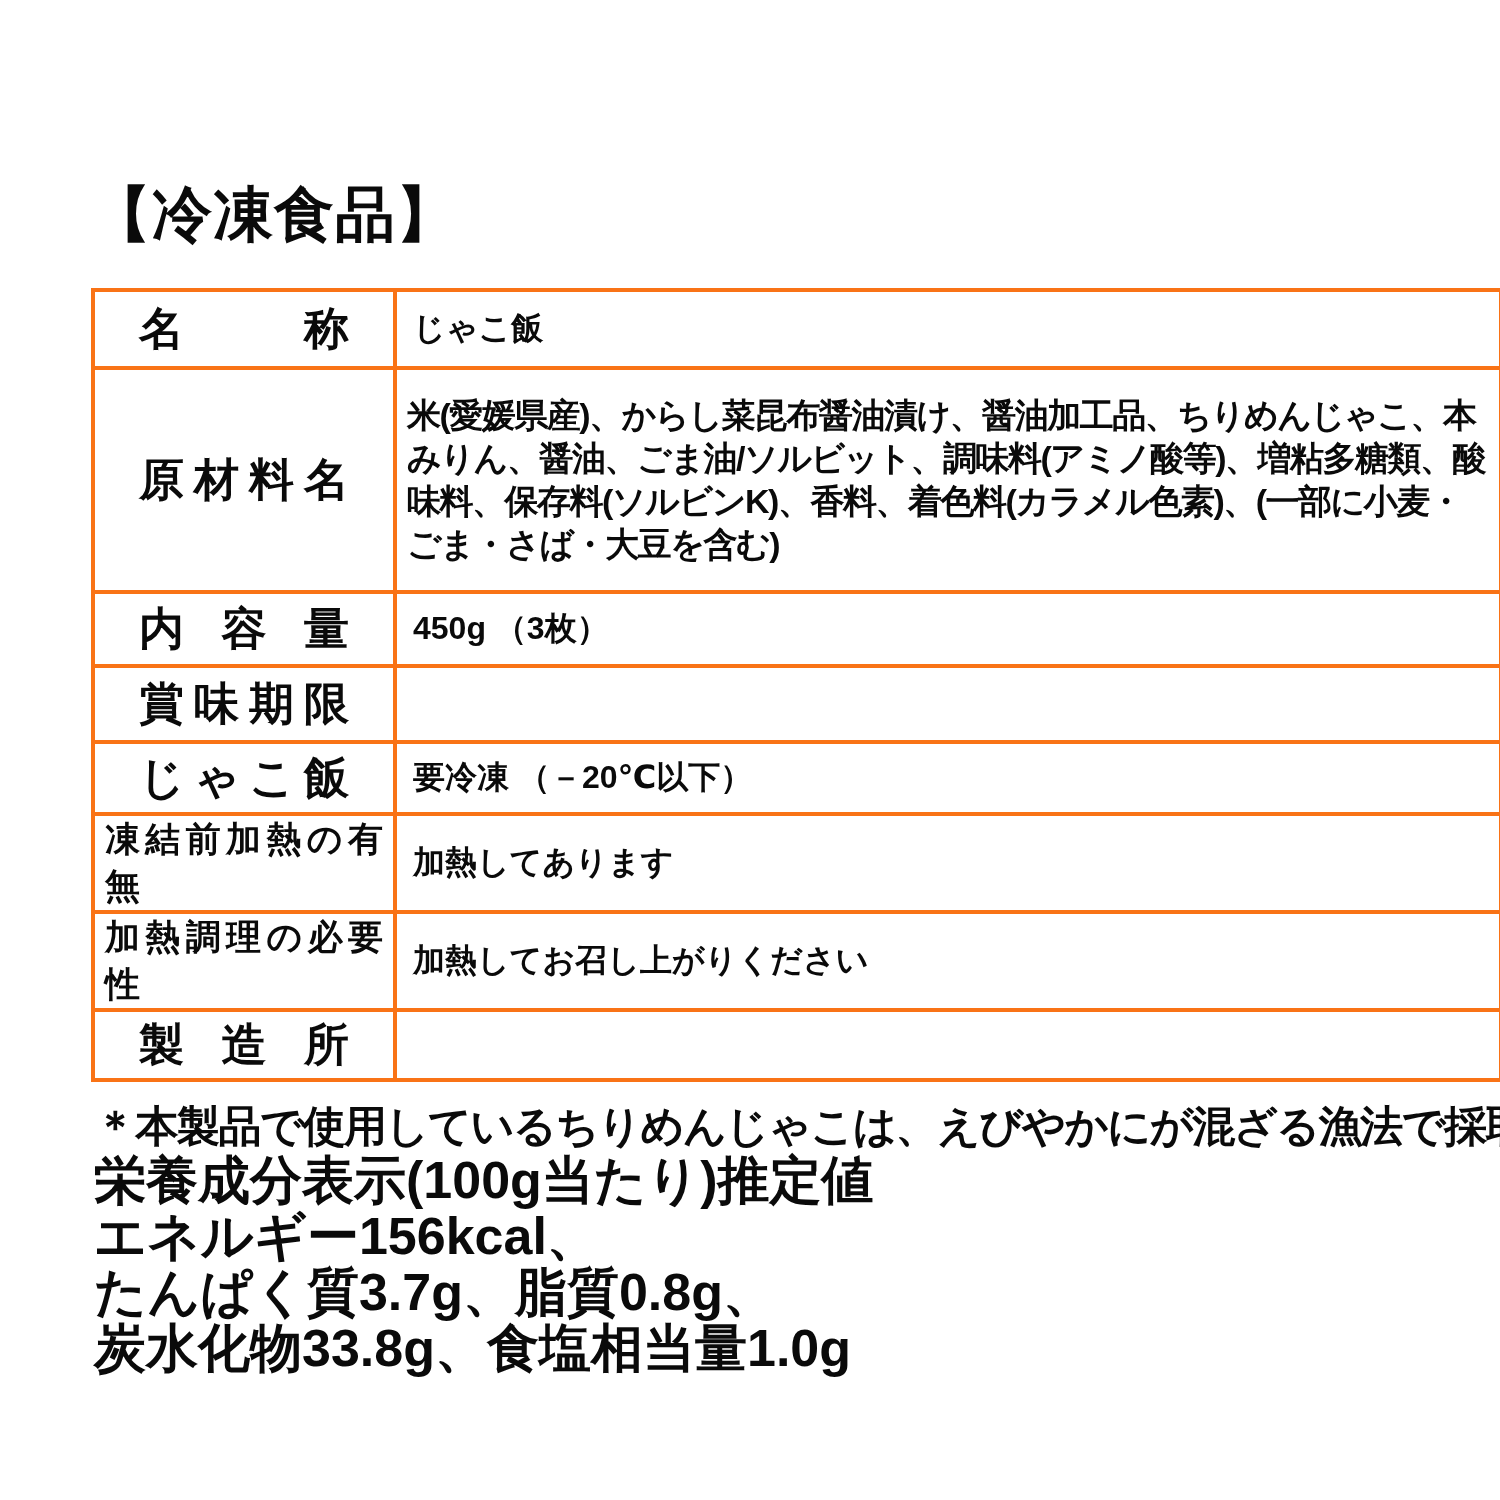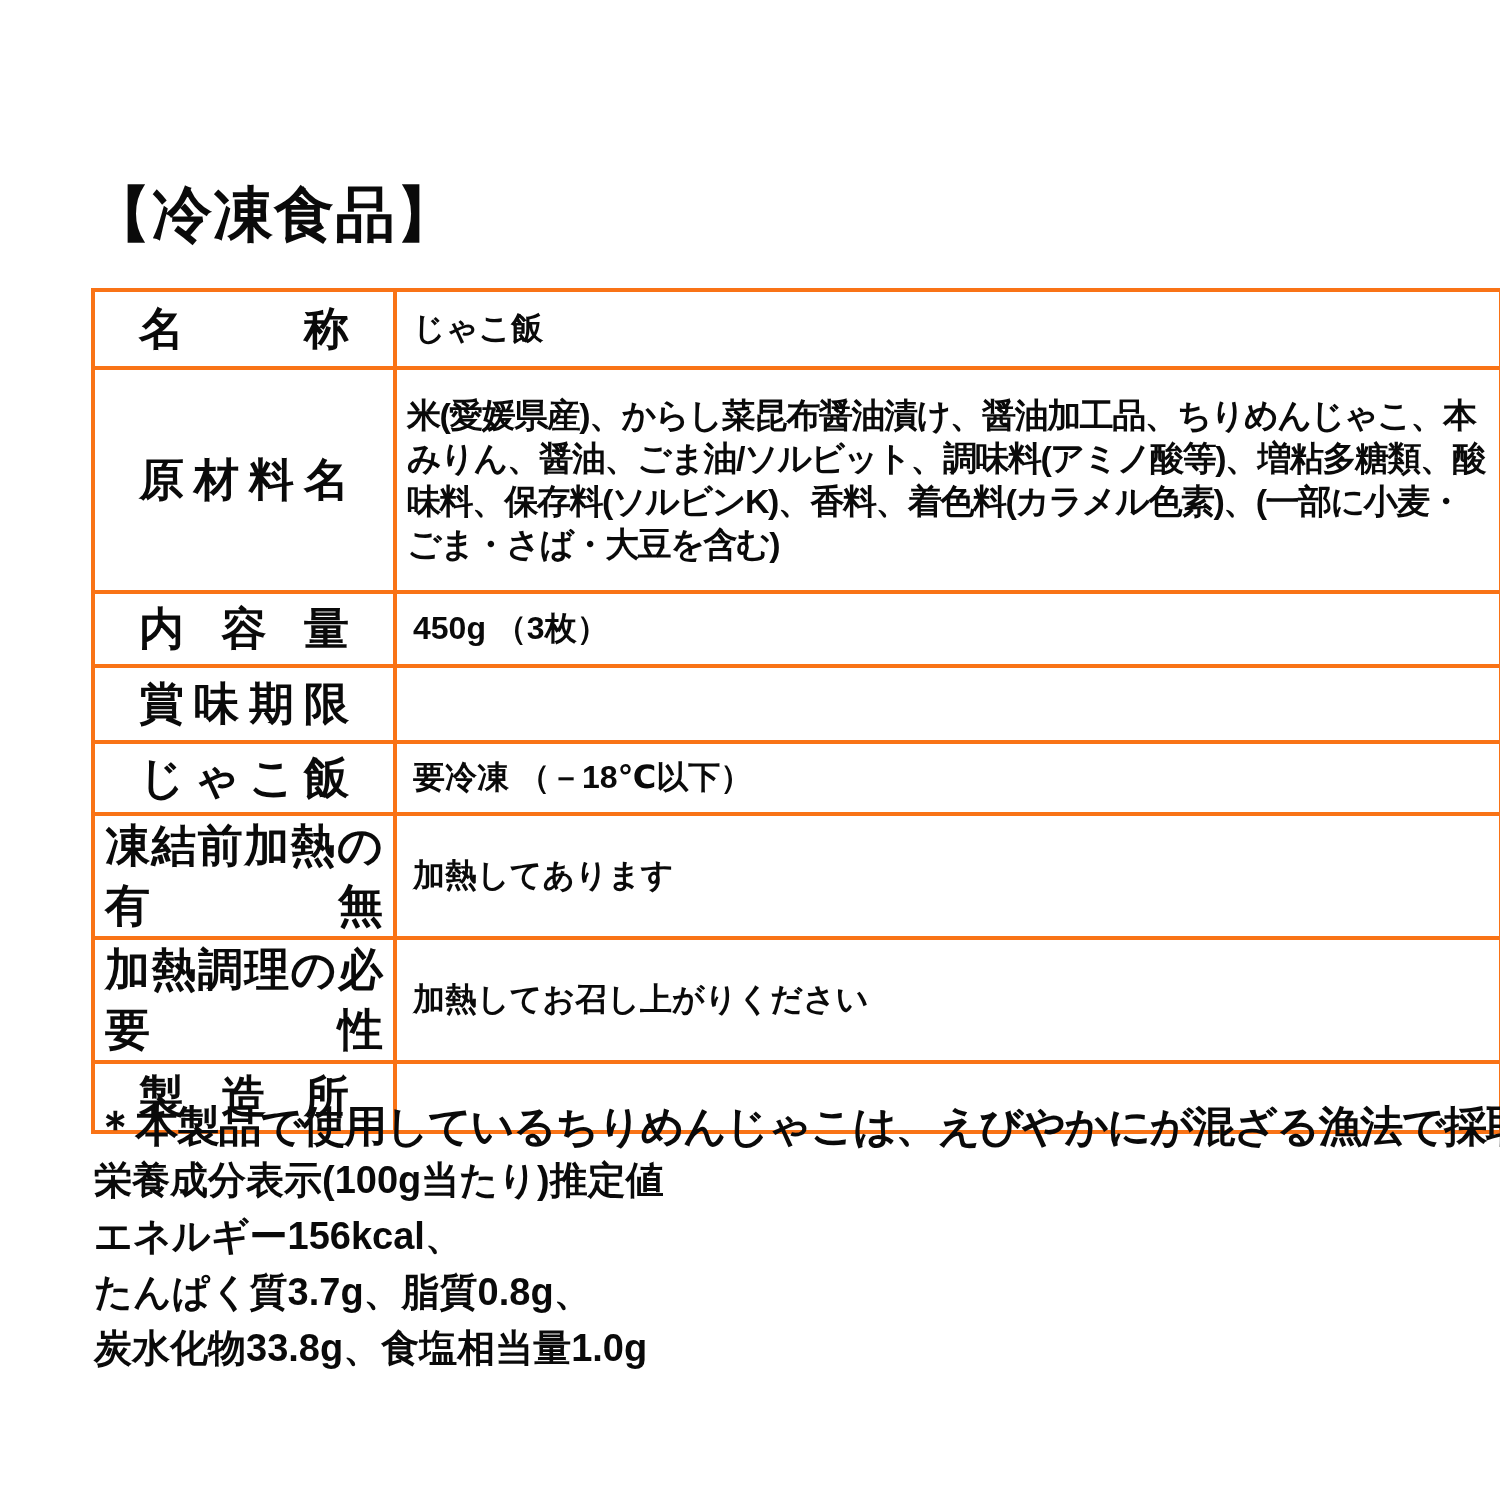--- a/index.html
+++ b/index.html
@@ -39,21 +39,21 @@
   }
   table.spec td { vertical-align: middle; overflow: hidden; }
   col.c-label { width: 302px; }
 
   td.lbl {
     font-size: 45px; font-weight: 600;
     text-align: justify; text-align-last: justify;
     padding: 0 44px;
   }
   td.lbl.small {
-    font-size: 45px; font-weight: 700;
+    font-size: 35px; font-weight: 700;
     padding: 0 10px; letter-spacing: 0px;
   }
   td.val {
     font-size: 32px; font-weight: 600;
     padding: 2px 16px;
     letter-spacing: 0px;
   }
   td.val.ingredients {
     font-size: 34px; line-height: 1.27; font-weight: 600;
     letter-spacing: -1.5px;
@@ -72,21 +72,21 @@
   tr.r-plant  { height: 70px; }
 
   
   .footnote {
     position: absolute; top: 1098px; left: 48px; right: 30px;
     font-size: 43px; font-weight: 800; letter-spacing: -1.5px;
     white-space: nowrap;
   }
   .nutrition {
     position: absolute; top: 1152px; left: 48px; right: 30px;
-    font-size: 38px; font-weight: 600; letter-spacing: 0px;
+    font-size: 52px; font-weight: 600; letter-spacing: 0px;
   }
   .nutrition .line { line-height: 56px; white-space: nowrap; }
 </style>
 </head>
 <body>
 
 <div class="page">
 
   <div class="title-row">
     <span class="category-tag">【冷凍食品】</span>
@@ -109,21 +109,21 @@
       <tr class="r-amount">
         <td class="lbl">内容量</td>
         <td class="val">450g （3枚）</td>
       </tr>
       <tr class="r-best">
         <td class="lbl">賞味期限</td>
         <td class="val"></td>
       </tr>
       <tr class="r-store">
         <td class="lbl">じゃこ飯</td>
-        <td class="val">要冷凍 （－18℃以下）</td>
+        <td class="val">要冷凍 （－20℃以下）</td>
       </tr>
       <tr class="r-preheat">
         <td class="lbl small">凍結前加熱の有無</td>
         <td class="val">加熱してあります</td>
       </tr>
       <tr class="r-cook">
         <td class="lbl small">加熱調理の必要性</td>
         <td class="val">加熱してお召し上がりください</td>
       </tr>
       <tr class="r-plant">

